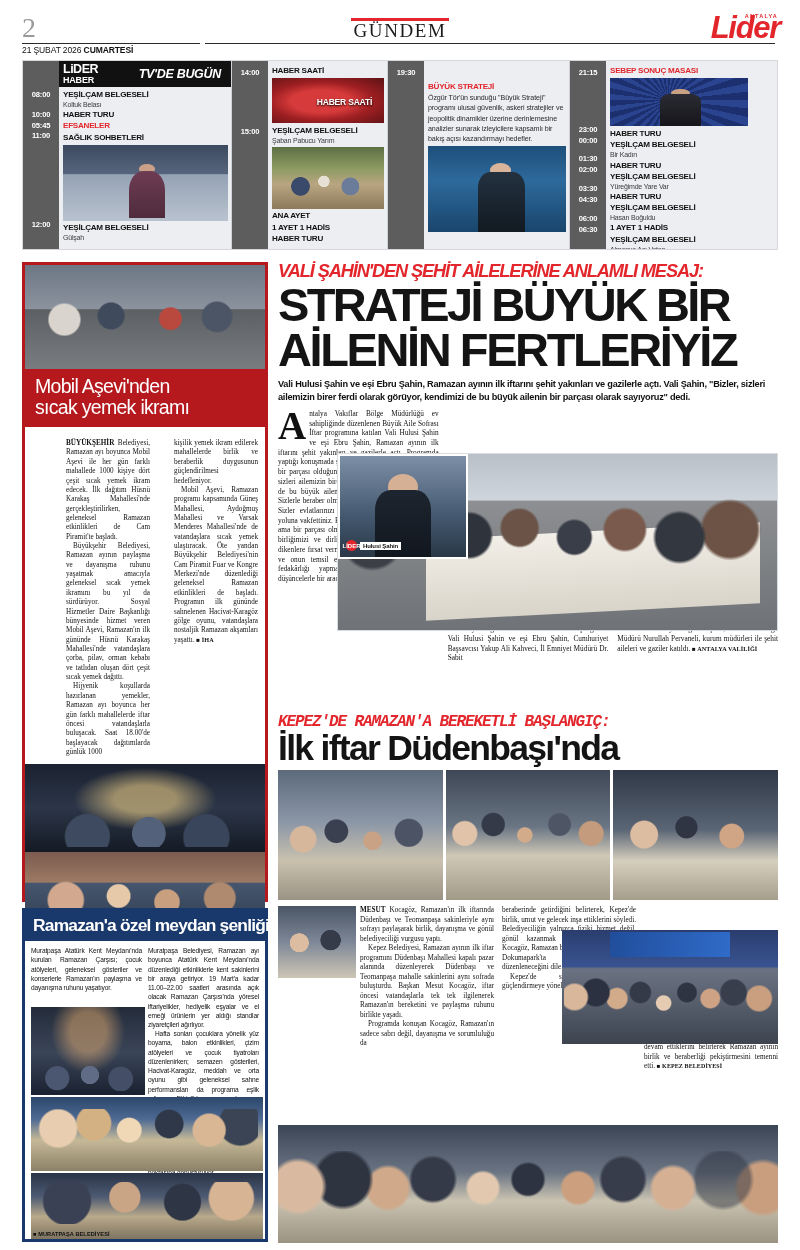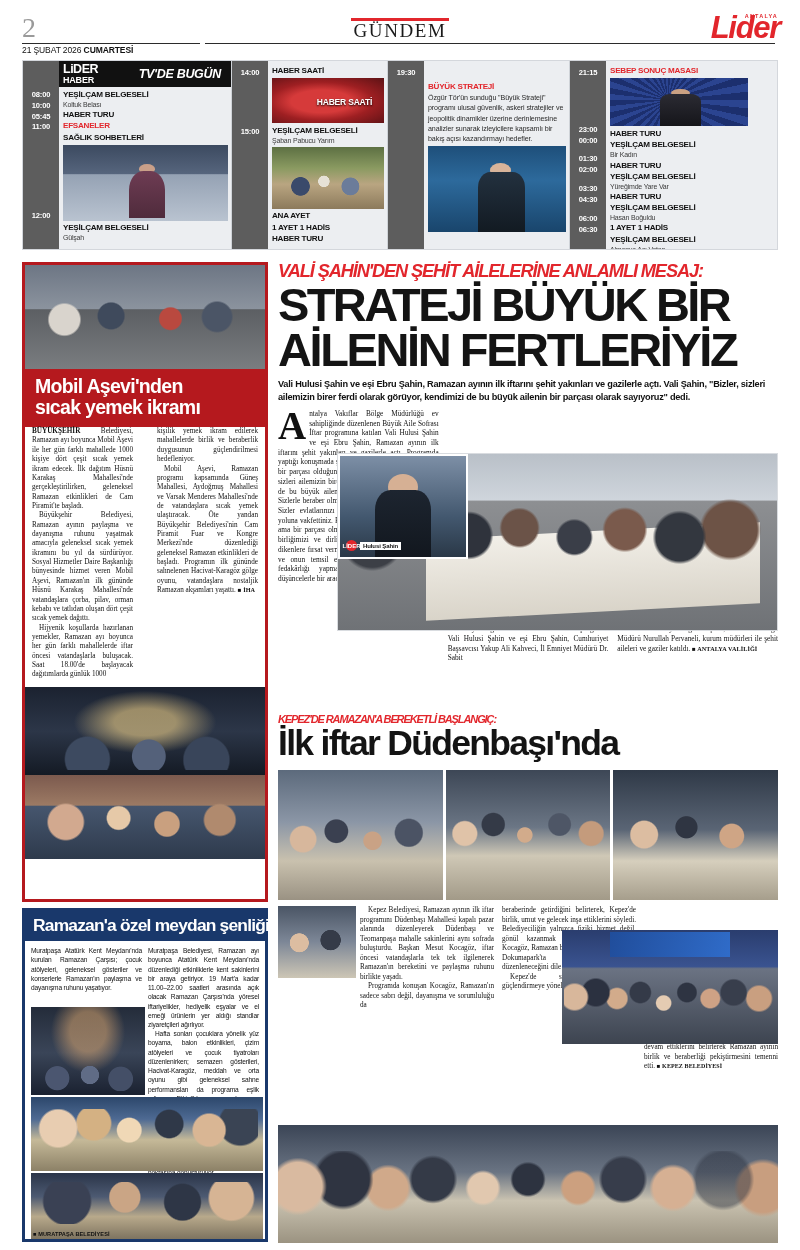--- a/index.html
+++ b/index.html
@@ -157,23 +157,23 @@
     background:
       radial-gradient(circle at 12% 60%,#d9d4cd 0 8%,rgba(0,0,0,0) 9%),
       radial-gradient(circle at 34% 52%,#3f4a5c 0 9%,rgba(0,0,0,0) 10%),
       radial-gradient(circle at 62% 58%,#b9493f 0 8%,rgba(0,0,0,0) 9%),
       radial-gradient(circle at 84% 54%,#4b5566 0 8%,rgba(0,0,0,0) 9%);
   }
   .lf-head {
     background:#b5191e; color:#fff; padding:7px 10px 9px 10px;
   }
   .lf-head .l {
-    font-size:19.5px; font-weight:bold; letter-spacing:-0.7px; line-height:1.08;
-  }
-  .lf-body { padding:0 7px 4px 7px; display:flex; gap:24px; }
+    font-size:19.5px; font-weight:normal; letter-spacing:-0.7px; line-height:1.08;
+  }
+  .lf-body { padding:12px 7px 4px 7px; display:flex; gap:24px;margin-left:34px; }
   .lf-col {
     width:50%;
     font-family:"Liberation Serif", serif; font-size:7.2px; line-height:1.3;
     color:#111; text-align:justify;
   }
   .lf-col p { text-indent:7px; }
   .lf-col p.first { text-indent:0; }
   .lf-col .dropcapword { font-weight:bold; }
   .lf-photo-2 {
     width:100%; height:88px; margin-top:3px;
@@ -202,21 +202,21 @@
       radial-gradient(circle at 38% 36%,#e6c9a8 0 8%,rgba(0,0,0,0) 9%),
       radial-gradient(circle at 60% 48%,#c9a07f 0 9%,rgba(0,0,0,0) 10%),
       radial-gradient(circle at 84% 40%,#b08a6e 0 8%,rgba(0,0,0,0) 9%);
   }
 
   .story-right { position:absolute; left:278px; top:262px; width:500px; }
   .kicker {
     font-size:18.2px; font-weight:bold; font-style:italic; color:#e2262c;
     letter-spacing:-1.1px; line-height:1; white-space:nowrap;
   }
-  .kicker.k2 { font-size:11px; }
+  .kicker.k2 { font-size:16px;font-family:Liberation Mono, monospace; }
   .mega {
     font-size:47px; font-weight:bold; color:#141414; letter-spacing:-2.6px;
     line-height:0.95; margin-top:3px;
   }
   .mega-2 { font-size:47px; font-weight:bold; color:#141414; letter-spacing:-2.4px; line-height:0.95; }
   .standfirst {
     font-family:"Liberation Sans", sans-serif;
     font-size:9.2px; font-weight:bold; color:#111; line-height:1.33;
     letter-spacing:-0.25px; margin-top:6px;
   }
@@ -488,21 +488,21 @@
       <div class="brand-main">Lider</div>
       <div class="brand-sub">ANTALYA</div>
     </div>
   </div>
 
   <div class="tv-strip">
 
     <div class="tv-col" style="width:208px">
       <div class="tv-times">
         <div class="t" style="margin-top:26px">08:00</div>
-        <div class="t" style="margin-top:0">10:00</div>
+        <div class="t" style="margin-top:9px">10:00</div>
         <div class="t">05:45</div>
         <div class="t">11:00</div>
         <div class="t" style="margin-top:78px">12:00</div>
       </div>
       <div class="tv-body">
         <div class="tv-logo-bar">
           <div>
             <div class="tv-logo"><span>Li</span><span>DER</span></div>
             <div class="tv-logo-2">HABER</div>
           </div>
@@ -646,20 +646,21 @@
   <div class="kepez-photos">
     <div class="kp a"></div>
     <div class="kp b"></div>
     <div class="kp c"></div>
   </div>
 
   <div class="kepez-photo-mid"></div>
 
   <div class="kepez-cols">
     <div class="k-col">
+      <p class="first"><span class="lead-caps">MESUT</span><span> Kocagöz, Ramazan'ın ilk iftarında Düdenbaşı ve Teomanpaşa sakinleriyle aynı sofrayı paylaşarak birlik, dayanışma ve gönül belediyeciliği vurgusu yaptı.</span></p>
       <p>Kepez Belediyesi, Ramazan ayının ilk iftar programını Düdenbaşı Mahallesi kapalı pazar alanında düzenleyerek Düdenbaşı ve Teomanpaşa mahalle sakinlerini aynı sofrada buluşturdu. Başkan Mesut Kocagöz, iftar öncesi vatandaşlarla tek tek ilgilenerek Ramazan'ın bereketini ve paylaşma ruhunu birlikte yaşadı.</p>
       <p>Programda konuşan Kocagöz, Ramazan'ın sadece sabrı değil, dayanışma ve sorumluluğu da</p>
     </div>
     <div class="k-col">
       <p class="first">beraberinde getirdiğini belirterek, Kepez'de birlik, umut ve gelecek inşa ettiklerini söyledi. Belediyeciliğin yalnızca fiziki hizmet değil, gönül kazanmak olduğunu ifade eden Kocagöz, Ramazan boyunca Kent Meydanı ve Dokumapark'ta çeşitli etkinliklerin düzenleneceğini dile getirdi.</p>
       <p>Kepez'de sosyal dayanışmayı güçlendirmeye yönelik çalışmaların</p>
     </div>
     <div class="k-col">
       <p class="first" style="height:118px"></p>
       <p class="first"><span>sürdüğünü vurgulayan Kocagöz, hayata geçirilen projelerle ilçeye hizmet etmeye devam ettiklerini belirterek Ramazan ayının birlik ve beraberliği pekiştirmesini temenni etti.</span> <span class="kepez-credit">■ <span>KEPEZ BELEDİYESİ</span></span></p>

